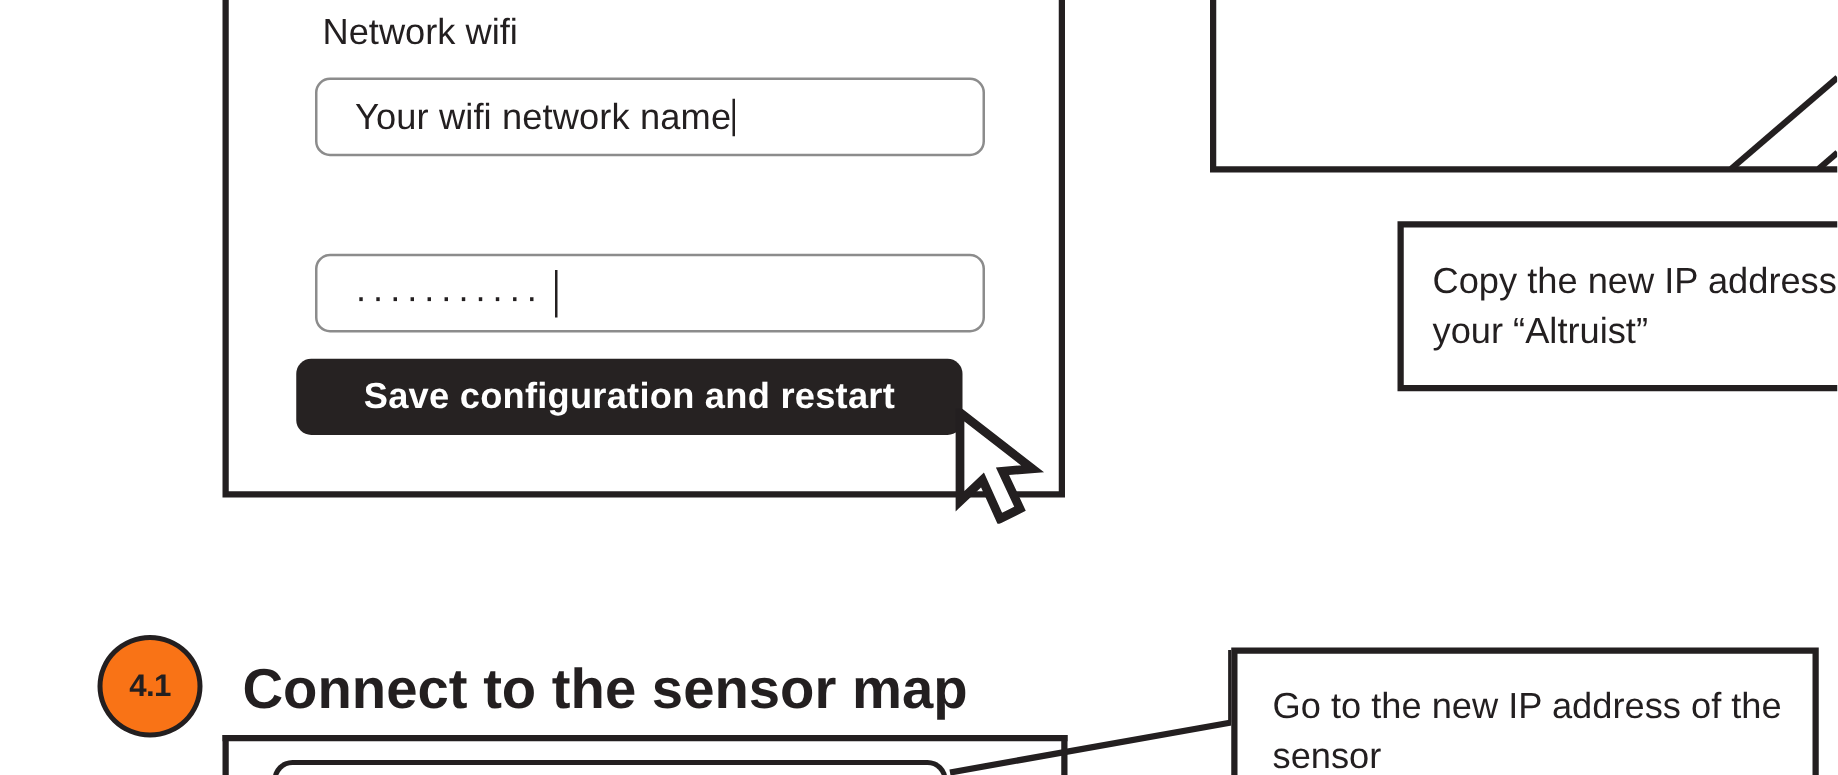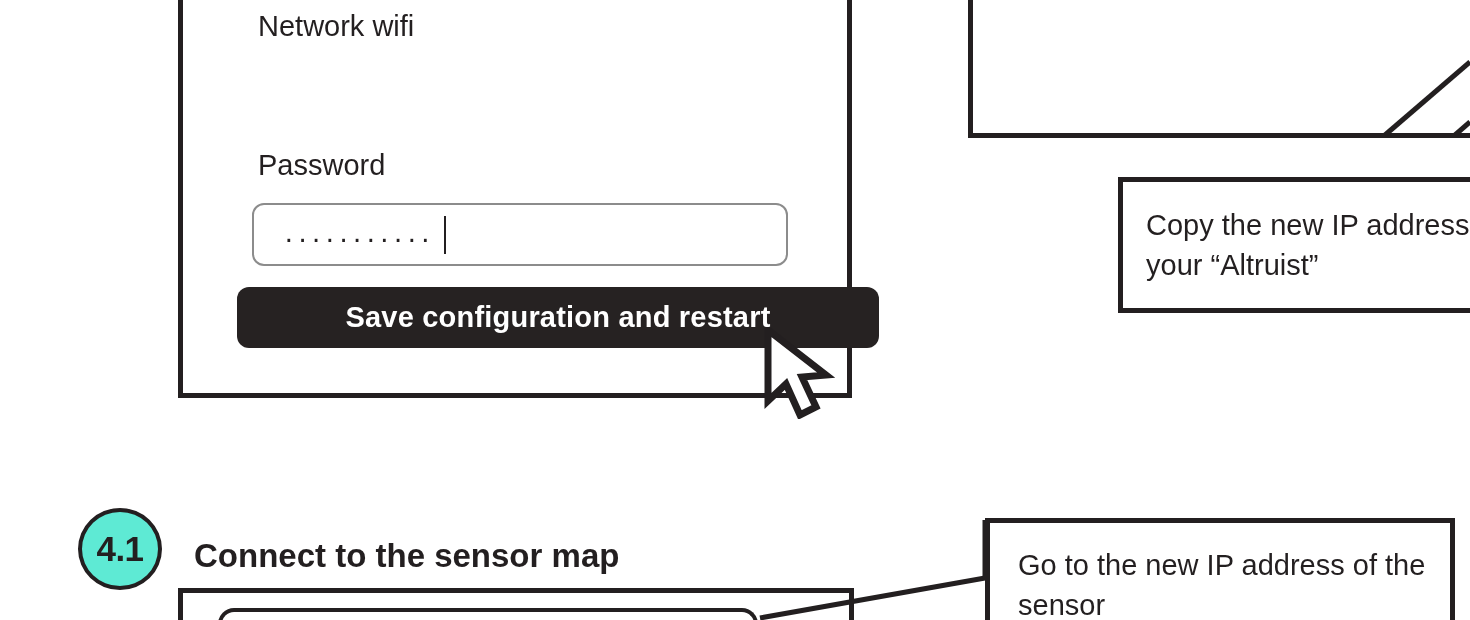--- a/index.html
+++ b/index.html
@@ -86,21 +86,21 @@
     vertical-align: middle;
     margin-left: 10px;
     position: relative;
     top: 0px;
   }
 
   .save-button {
     position: absolute;
     left: 237px;
     top: 287px;
-    width: 642px;
+    width: 533px;
     height: 61px;
     background: #262222;
     border-radius: 12px;
     border: none;
     color: #ffffff;
     font-size: 29px;
     font-weight: bold;
     font-family: "Liberation Sans", sans-serif;
     display: flex;
     align-items: center;
@@ -173,34 +173,33 @@
     left: 78px;
     top: 508px;
     width: 84px;
     height: 82px;
     border: 4px solid #231f20;
     border-radius: 50%;
     box-sizing: border-box;
     display: flex;
     align-items: center;
     justify-content: center;
-    font-size: 35px;
+    font-size: 25px;
     font-weight: bold;
     letter-spacing: -0.5px;
-    background: #5eead4;
+    background: #f97316;
   }
   .step-title {
     position: absolute;
     left: 194px;
     top: 525px;
-    font-size: 33px;
+    font-size: 45px;
     font-weight: bold;
     color: #231f20;
     white-space: nowrap;
-    margin-top: 12px;
   }
 
   
   .browser-frame {
     position: absolute;
     left: 178px;
     top: 588px;
     width: 676px;
     height: 120px;
     border: 5px solid #231f20;
@@ -265,22 +264,25 @@
     <path d="M1455 135 L1470 122" fill="none" stroke="#231f20" stroke-width="5"></path>
 
     <path d="M985 578 L760 618" fill="none" stroke="#231f20" stroke-width="5"></path>
     <path d="M985 520 L985 578" fill="none" stroke="#231f20" stroke-width="5"></path>
   </svg>
 
   <div class="config-panel"></div>
 
   <div class="field-label label-network">Network wifi</div>
 
-
-  <div class="field-label label-password">Password</div>
+  <div class="text-input input-network">
+    <span class="input-value">Your wifi network name</span>
+      <span class="caret"></span>
+  </div>
+
 
   <div class="text-input input-password">
     <span class="pw-dots">···········</span>
       <span class="caret-pw"></span>
   </div>
 
   <button class="save-button">Save configuration and restart</button>
 
   <svg class="cursor" viewBox="0 0 86 92" xmlns="http://www.w3.org/2000/svg">
     <path d="M6 3 L6 74 L24 57 L38 88 L54 80 L40 50 L64 48 Z" fill="#ffffff" stroke="#231f20" stroke-width="7" stroke-linejoin="miter"></path>

